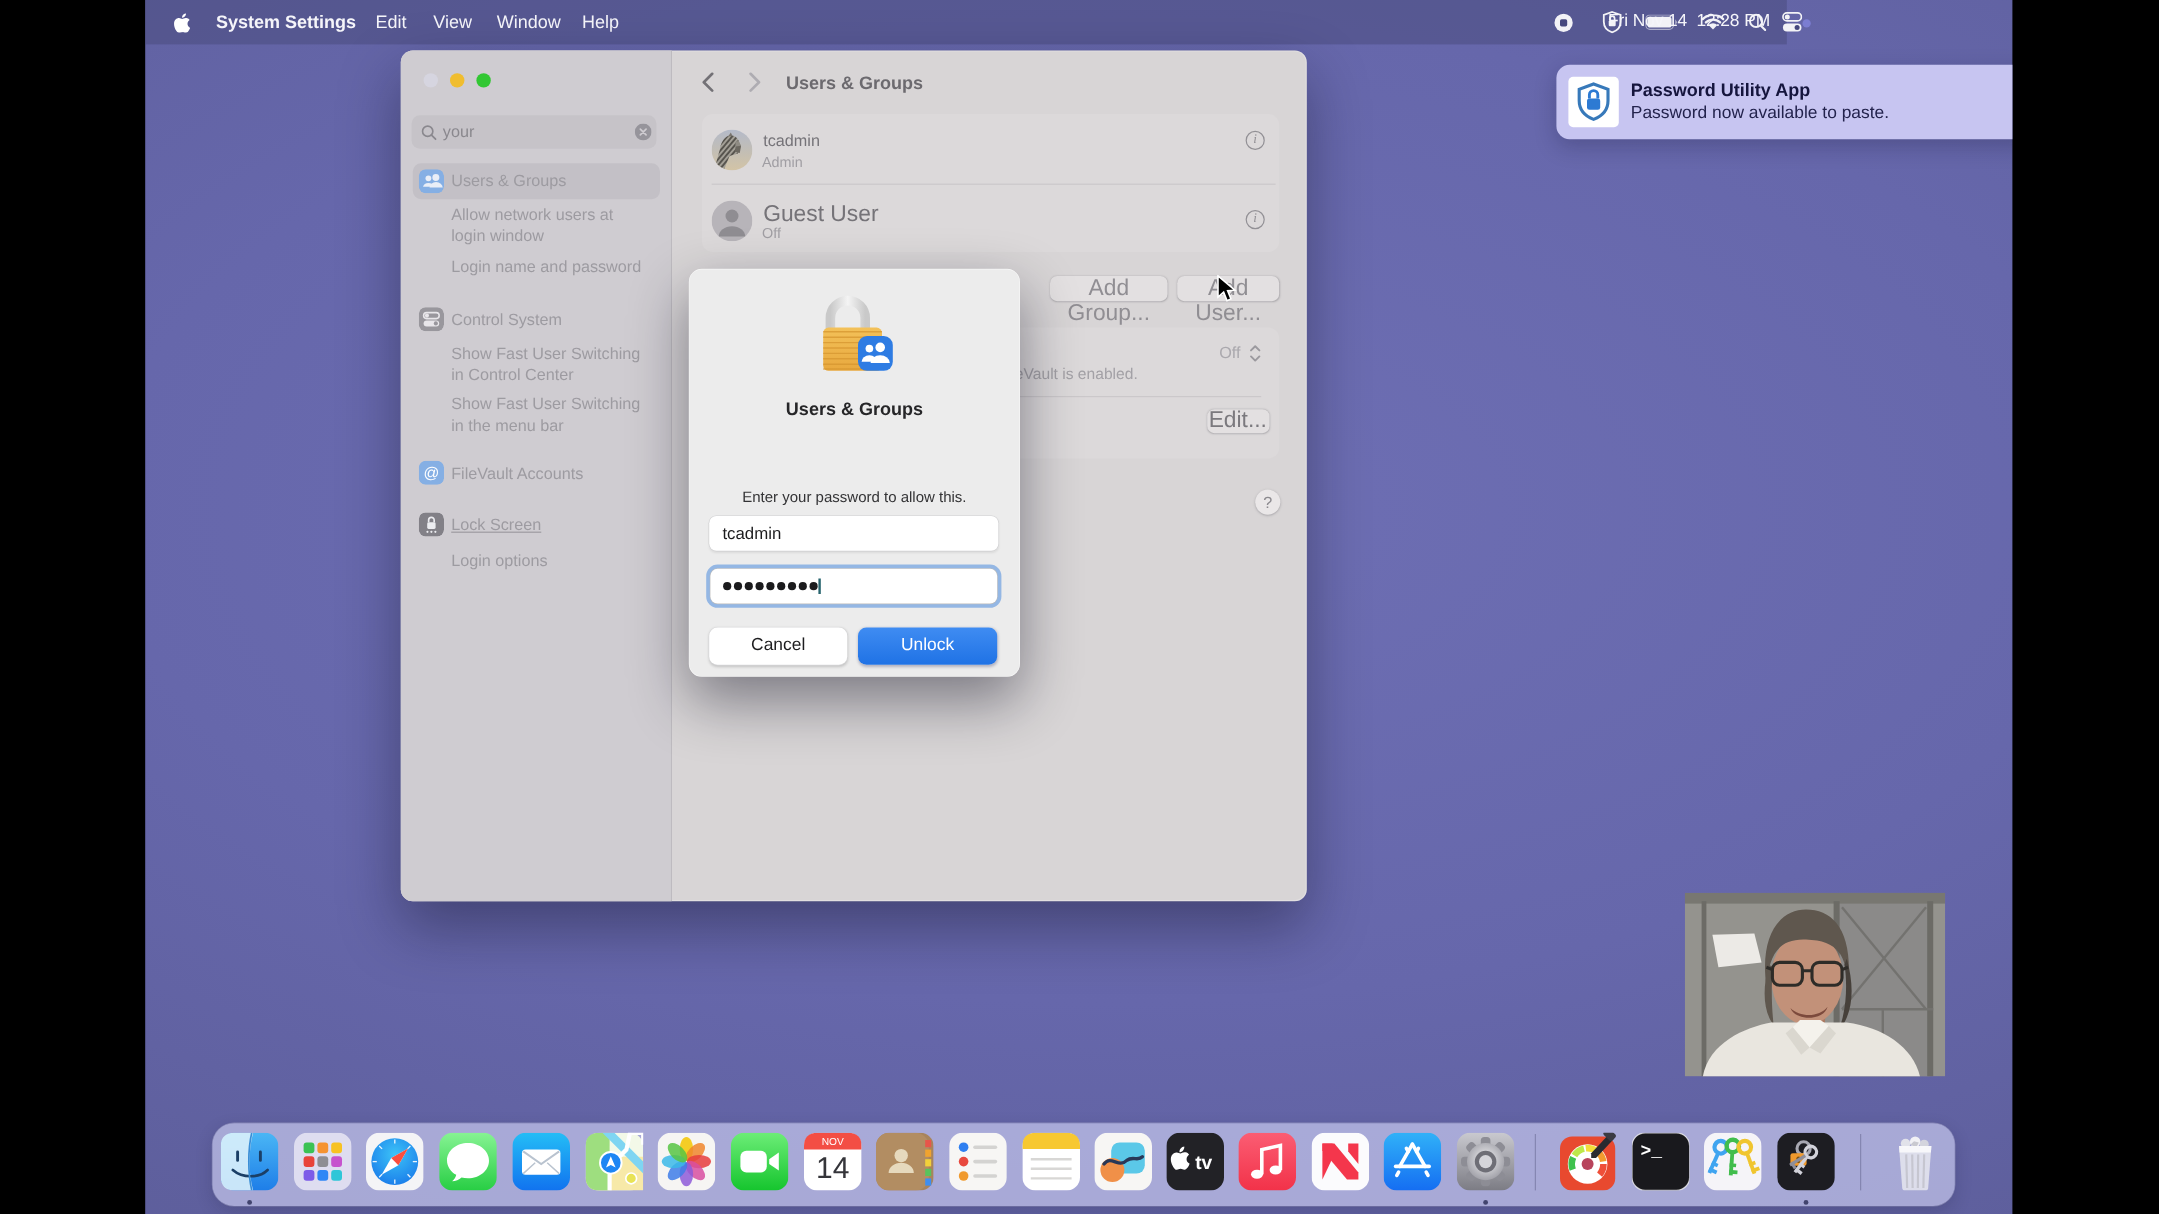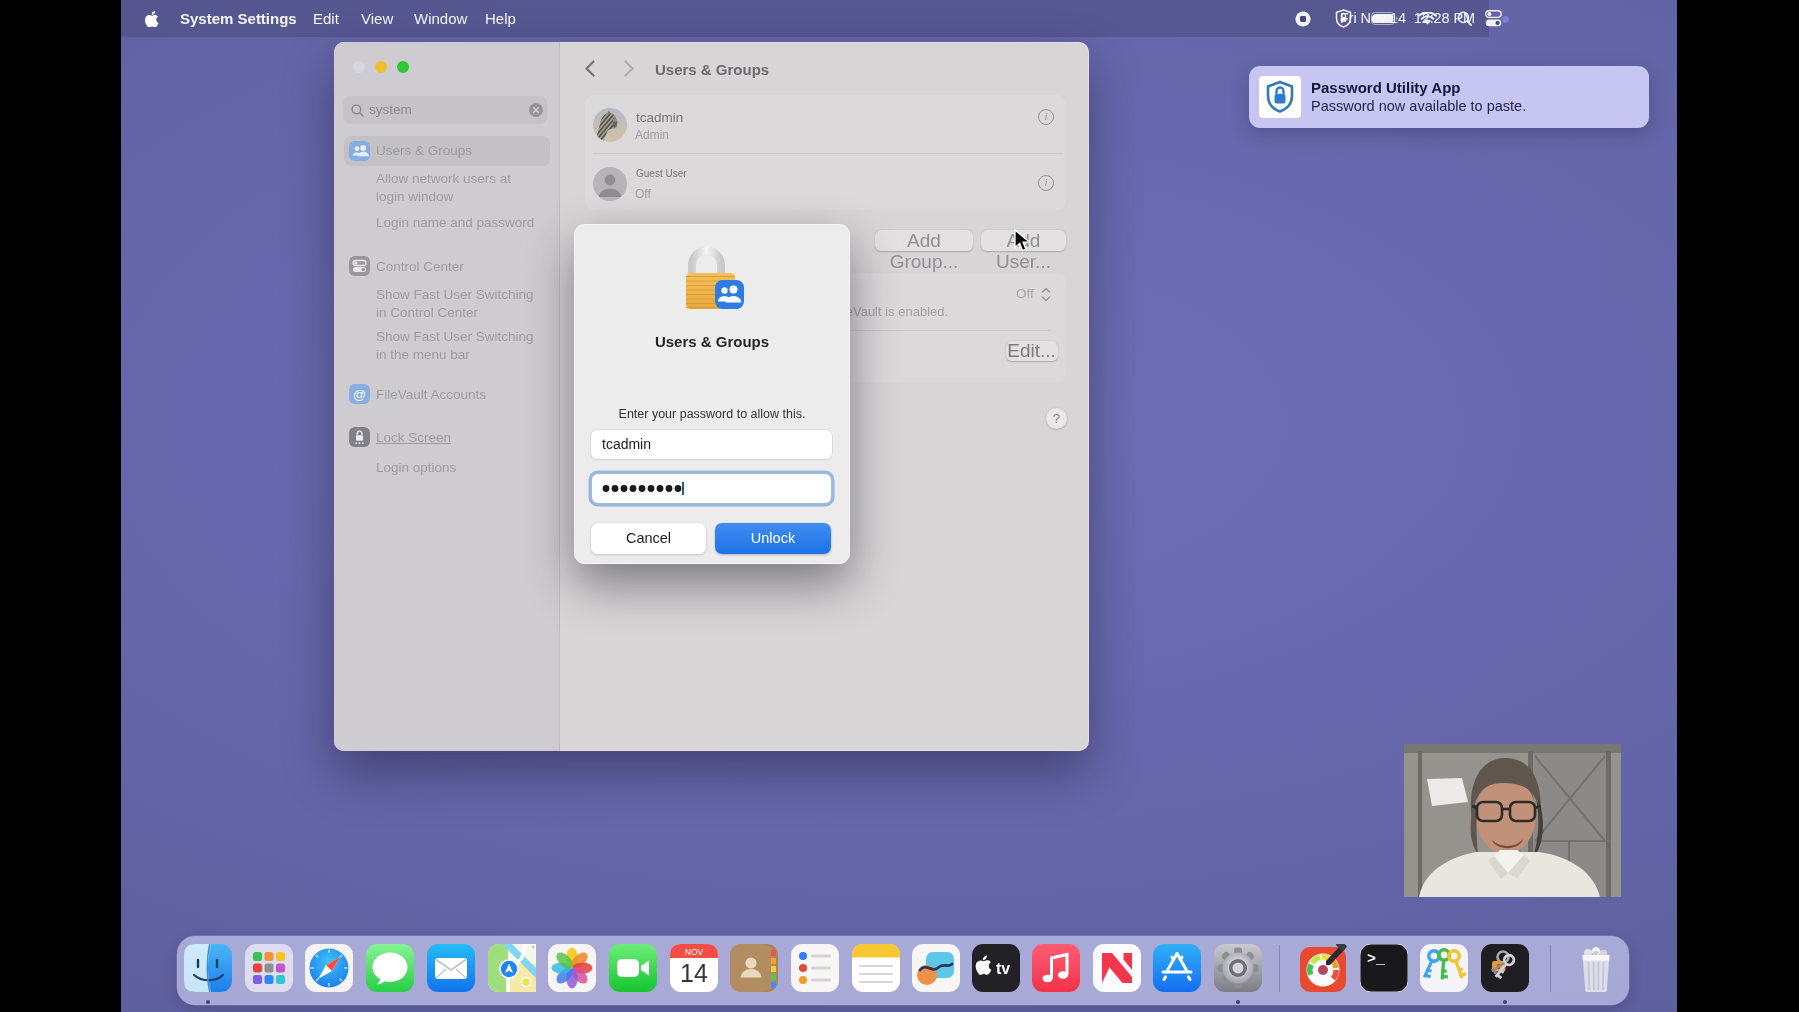--- a/index.html
+++ b/index.html
@@ -9,22 +9,22 @@
     overflow:hidden;
     background:radial-gradient(ellipse 120% 90% at 52% 42%, #6e6fb4 0%, #6667ab 45%, #5c5d99 85%, #55568f 100%); }
 
   
   #menubar { position:absolute; left:0; top:0; width:1368px; height:37px;
     background:rgba(73,75,124,0.52); color:#f5f5fa; font-size:15px; }
   #menubar .mi { position:absolute; top:0; height:37px; line-height:37px; white-space:nowrap; }
   #menubar svg.mi { height:auto; line-height:normal; }
 
   
-  #notif { position:absolute; left:1128px; top:54px; width:400px; height:62px;
-    background:#c7c5f1; border-radius:11px; box-shadow:0 6px 18px rgba(20,20,50,0.25);margin-top:12px; }
+  #notif { position:absolute; left:1176px; top:54px; width:400px; height:62px;
+    background:#c7c5f1; border-radius:11px; box-shadow:0 6px 18px rgba(20,20,50,0.25); }
   #notif .tile { position:absolute; left:10px; top:10px; width:42px; height:42px;
     background:#fff; border-radius:4px; }
   #notif .t1 { position:absolute; left:62px; top:13px; font-size:15px; font-weight:bold; color:#15153d; }
   #notif .t2 { position:absolute; left:62px; top:32px; font-size:14.5px; color:#23234d; }
 
   
   #win { position:absolute; left:213px; top:42px; width:755px; height:709px;
     border-radius:10px; background:#d8d5d6;
     box-shadow:0 22px 50px rgba(12,12,32,0.4), 0 0 0 1px rgba(255,255,255,0.25) inset; }
   #sidebar { position:absolute; left:0; top:0; width:226px; height:709px;
@@ -139,21 +139,21 @@
   <div id="win">
     <div id="sidebar">
       <div class="tl" style="left:19px; background:#d6d5e0;"></div>
       <div class="tl" style="left:41px; background:#f0bd2f;"></div>
       <div class="tl" style="left:63px; background:#32c733;"></div>
       <div id="searchf">
         <svg style="position:absolute; left:8px; top:7.5px;" width="13" height="13" viewBox="0 0 13 13">
           <circle cx="5.4" cy="5.4" r="4.3" fill="none" stroke="#8a888e" stroke-width="1.4"></circle>
           <line x1="8.6" y1="8.6" x2="12" y2="12" stroke="#8a888e" stroke-width="1.5" stroke-linecap="round"></line>
         </svg>
-        <span style="position:absolute; left:26px; top:5.5px;">system</span>
+        <span style="position:absolute; left:26px; top:5.5px;">your</span>
         <svg style="position:absolute; left:186px; top:7px;" width="14" height="14" viewBox="0 0 14 14">
           <circle cx="7" cy="7" r="7" fill="#96949b"></circle>
           <path d="M4.6 4.6 L9.4 9.4 M9.4 4.6 L4.6 9.4" stroke="#cfccd1" stroke-width="1.4" stroke-linecap="round"></path>
         </svg>
       </div>
 
       <div class="srow" style="top:93.5px; background:#c3c0c6;"></div>
       <svg class="sicon" style="top:98.5px;" viewBox="0 0 21 20">
         <rect width="21" height="20" rx="5.5" fill="#85afe4"></rect>
         <g fill="#e9eef7">
@@ -168,21 +168,21 @@
       <div class="slbl" style="top:128px;">Allow network users at<br>login window</div>
       <div class="slbl" style="top:172px;">Login name and password</div>
 
       <svg class="sicon" style="top:214px;" viewBox="0 0 21 20">
         <rect width="21" height="20" rx="5.5" fill="#99979d"></rect>
         <rect x="4" y="4.5" width="13" height="5" rx="2.5" fill="none" stroke="#e8e6ea" stroke-width="1.3"></rect>
         <circle cx="6.8" cy="7" r="1.7" fill="#e8e6ea"></circle>
         <rect x="4" y="11" width="13" height="5" rx="2.5" fill="#e8e6ea"></rect>
         <circle cx="14.2" cy="13.5" r="1.7" fill="#99979d"></circle>
       </svg>
-      <div class="slbl" style="top:216px;">Control Center</div>
+      <div class="slbl" style="top:216px;">Control System</div>
       <div class="slbl" style="top:244px;">Show Fast User Switching<br>in Control Center</div>
       <div class="slbl" style="top:286px;">Show Fast User Switching<br>in the menu bar</div>
 
       <svg class="sicon" style="top:342px;" viewBox="0 0 21 20">
         <rect width="21" height="20" rx="5.5" fill="#85afe4"></rect>
         <text x="10.5" y="14.5" font-size="13" fill="#fff" text-anchor="middle" font-family="Liberation Sans">@</text>
       </svg>
       <div class="slbl" style="top:344px;">FileVault Accounts</div>
 
       <svg class="sicon" style="top:385px;" viewBox="0 0 21 20">
@@ -235,21 +235,21 @@
       </svg>
       <div style="position:absolute; left:76px; top:67.5px; font-size:13.5px; color:#757378;">tcadmin</div>
       <div style="position:absolute; left:75px; top:86px; font-size:12px; color:#a09ea3;">Admin</div>
       <div class="ibtn" style="left:478px; top:67px;">i</div>
 
       <svg style="position:absolute; left:33px; top:124.5px;" width="34" height="34" viewBox="0 0 34 34">
         <circle cx="17" cy="17" r="17" fill="#b7b4b9"></circle>
         <circle cx="17" cy="13" r="5.4" fill="#8f8d92"></circle>
         <path d="M6 30 a11 8.5 0 0 1 22 0 Z" fill="#8f8d92"></path>
       </svg>
-      <div style="position:absolute; left:76px; top:126px; font-size:10px; color:#757378;">Guest User</div>
+      <div style="position:absolute; left:76px; top:126px; font-size:19px; color:#757378;">Guest User</div>
       <div style="position:absolute; left:75px; top:144.5px; font-size:12px; color:#a09ea3;">Off</div>
       <div class="ibtn" style="left:478px; top:132.5px;">i</div>
 
       <div class="gbtn" style="left:315px; top:188px; width:98px; height:21px; line-height:21px;">Add Group...</div>
       <div class="gbtn" style="left:421px; top:188px; width:85px; height:21px; line-height:21px;">Add User...</div>
 
       <div class="card" style="top:230.5px; height:109.5px;"></div>
       <div style="position:absolute; left:456px; top:244px; font-size:13.5px; color:#aaa8ad;">Off</div>
       <svg style="position:absolute; left:481px; top:244.5px;" width="10" height="15" viewBox="0 0 10 15">
         <path d="M1.5 5 L5 1.5 L8.5 5 M1.5 10 L5 13.5 L8.5 10" fill="none" stroke="#9b999e" stroke-width="1.6" stroke-linecap="round" stroke-linejoin="round"></path>

